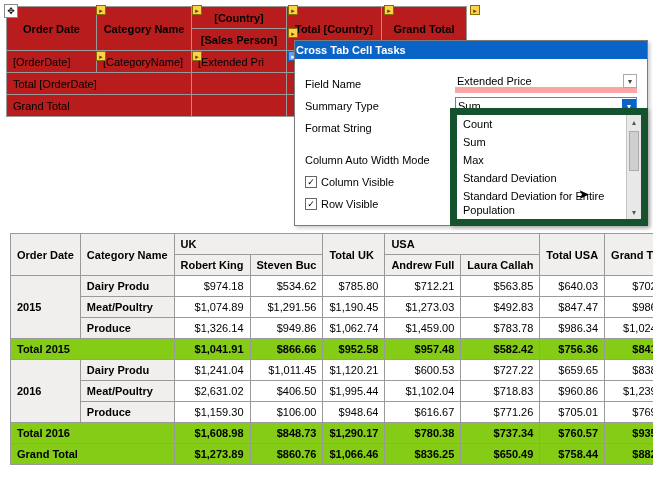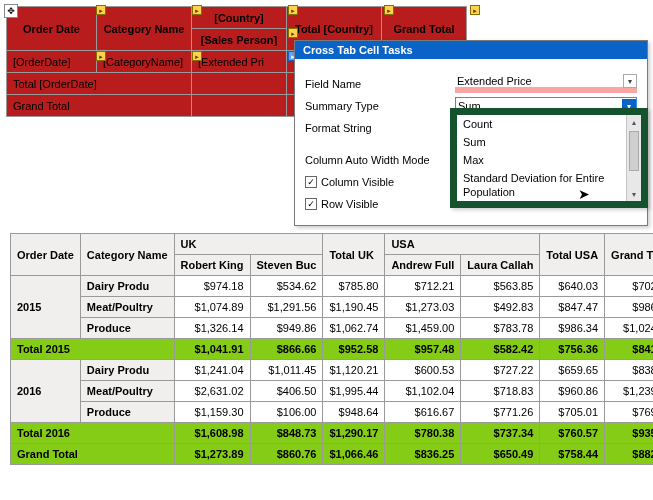--- a/index.html
+++ b/index.html
@@ -12,21 +12,21 @@
   .design td, .design th { border: 1px solid #999; background: #b91c1c; padding: 4px 6px; font-size: 11px; vertical-align: middle; height: 22px; }
   .design .toprow th { height: 22px; }
   .move-handle { position: absolute; left: -2px; top: -2px; width: 14px; height: 14px; border: 1px solid #888; background: #fff; display: flex; align-items: center; justify-content: center; font-size: 9px; line-height: 1; }
   .smart-tag { position: absolute; width: 10px; height: 10px; background: #ffd24b; border: 1px solid #8a6d00; display: flex; align-items: center; justify-content: center; font-size: 8px; line-height: 1; }
   .smart-tag::after { content: "▸"; font-size: 7px; color: #5a4500; }
   .smart-tag.active { background: #5fa0ff; border-color: #1a60c8; }
   .smart-tag.active::after { color: #fff; }
 
   
   .popup { position: absolute; left: 294px; top: 40px; width: 354px; background: #fff; border: 1px solid #7a7a7a; box-shadow: 2px 2px 4px rgba(0,0,0,.2); }
-  .popup-title { background: #0a64c8; color: #fff; font-weight: 600; padding: 3px 8px; font-size: 11px; }
+  .popup-title { background: #0a64c8; color: #fff; font-weight: 600; padding: 3px 1px; font-size: 11px; }
   .popup-body { padding: 12px 10px 8px 10px; }
   .prow { display: flex; align-items: center; margin: 4px 0; height: 18px; }
   .plabel { width: 150px; }
   .pvalue { flex: 1; display: flex; align-items: center; }
   .combo { flex: 1; display: flex; align-items: center; border-bottom: 6px solid #fca5a5; height: 18px; padding-left: 2px; justify-content: space-between; }
   .combo .dd { width: 14px; height: 14px; background: #fff; border: 1px solid #aaa; display: flex; align-items: center; justify-content: center; font-size: 8px; color: #444; }
   .combo.sel { border: 1px solid #3b8de8; background: #fff; }
   .combo.sel .dd { background: #0a64c8; border-color: #0a64c8; color: #fff; }
   .cbx { display: inline-flex; align-items: center; gap: 4px; }
   .cbx .box { width: 12px; height: 12px; border: 1px solid #666; display:flex; align-items:center; justify-content:center; font-size: 9px; }
@@ -143,20 +143,21 @@
           </label>
     </div>
   </div>
 </div>
 
 <div class="dropdown">
   <div class="dropdown-list" id="dd-list">
         <div class="dropdown-item">Count</div>
         <div class="dropdown-item">Sum</div>
         <div class="dropdown-item">Max</div>
+        <div class="dropdown-item">Standard Deviation</div>
         <div class="dropdown-item">Standard Deviation for Entire Population</div>
       </div>
   <div class="dd-scroll">
     <div class="arr">▴</div>
     <div class="thumb"></div>
     <div class="arr" style="position:absolute;bottom:0;left:0;right:0">▾</div>
   </div>
 </div>
 <div class="cursor" style="left:578px; top:186px;">➤</div>
 

